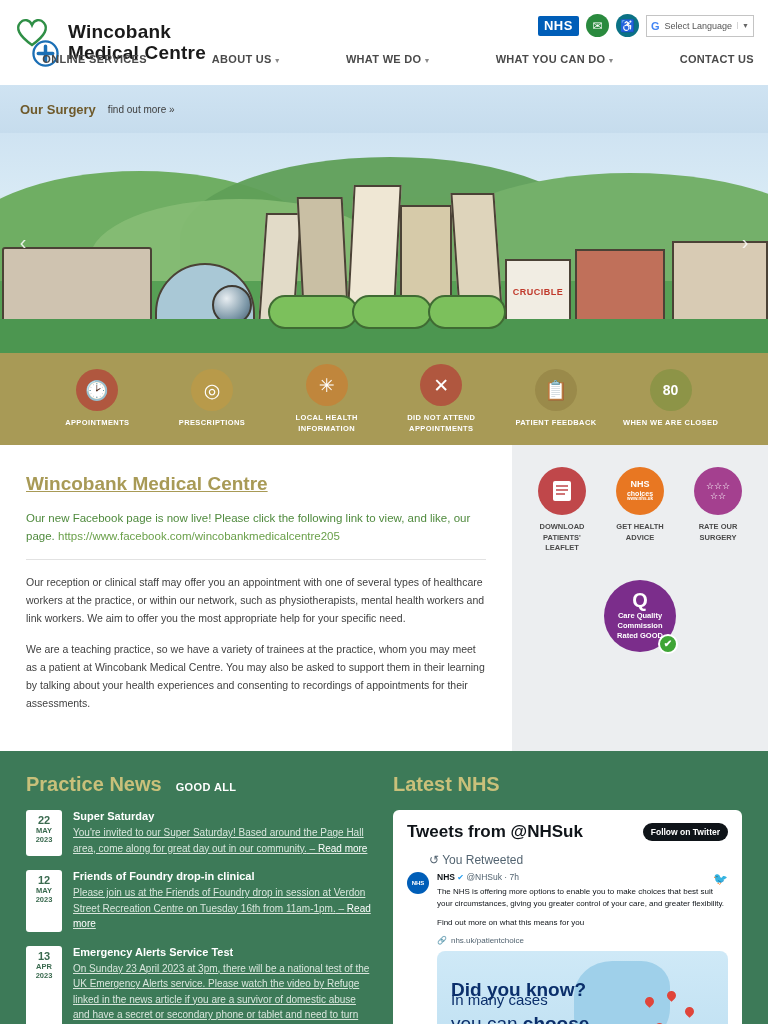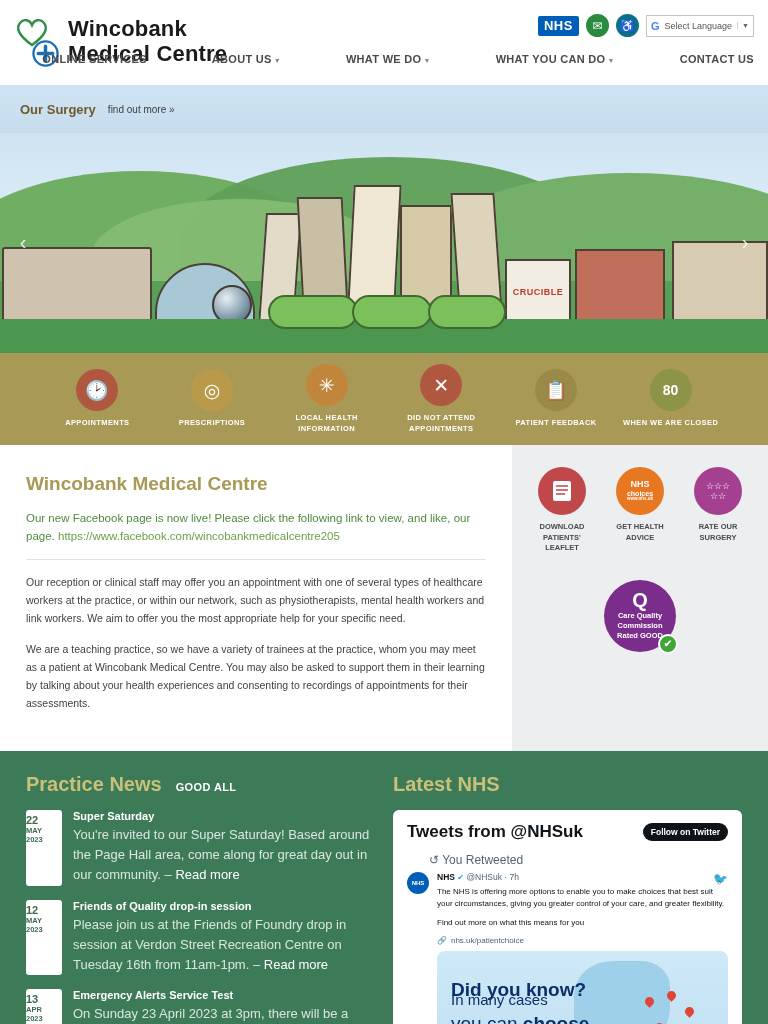--- a/index.html
+++ b/index.html
@@ -17,21 +17,21 @@
   .header {
     height: 85px;
     background: #ffffff;
     position: relative;
     padding: 0 14px;
   }
   .logo-wrap { position: absolute; left: 14px; top: 16px; display: flex; align-items: center; gap: 8px; }
   .logo-mark { width: 46px; height: 52px; position: relative; }
   .heart-icon { position: absolute; left: 0; top: 0; }
   .cross-icon { position: absolute; left: 18px; top: 24px; }
-  .logo-text { font-size: 22px; font-weight: bold; color: #1a1a1a; line-height: 1.12; letter-spacing: .2px; }
+  .logo-text { font-size: 19px; font-weight: bold; color: #1a1a1a; line-height: 1.12; letter-spacing: .2px; }
 
   .util-row { position: absolute; right: 14px; top: 14px; display: flex; align-items: center; gap: 7px; }
   .nhs-badge {
     background: #005eb8; color: #fff; font-weight: bold; font-size: 13px;
     padding: 2px 6px 3px; border-radius: 2px; letter-spacing: .5px;
   }
   .circ-btn {
     width: 23px; height: 23px; border-radius: 50%;
     display: flex; align-items: center; justify-content: center;
     color: #fff; font-size: 12px;
@@ -110,21 +110,21 @@
   .ql-ico {
     width: 42px; height: 42px; border-radius: 50%; margin: 0 auto 7px;
     display: flex; align-items: center; justify-content: center;
     color: #fff; font-size: 19px;
   }
   .ql-label { font-size: 7.5px; color: #ffffff; font-weight: bold; letter-spacing: .4px; line-height: 1.35; text-transform: uppercase; }
 
   
   .content { display: flex; background: #fff; }
   .main-col { width: 512px; padding: 28px 26px 26px; }
-  .main-title { color: #a89a56; font-size: 19px; font-weight: bold; margin-bottom: 14px; }
+  .main-title { color: #a89a56; font-size: 19px; font-weight: bold; margin-bottom: 14px; text-decoration: underline; }
   .fb-note { color: #4f8a3d; font-size: 11.5px; line-height: 1.6; border-bottom: 1px solid #e2e2e2; padding-bottom: 13px; margin-bottom: 13px; }
   .fb-note .url { color: #6aa04a; }
   .para { font-size: 10.5px; line-height: 1.72; color: #3f3f3f; margin-bottom: 13px; }
 
   .side-col { width: 256px; background: #eceef0; padding: 22px 14px; }
   .side-row { display: flex; justify-content: space-around; gap: 6px; }
   .side-item { width: 72px; text-align: center; }
   .side-ico {
     width: 48px; height: 48px; border-radius: 50%; margin: 0 auto 7px;
     display: flex; align-items: center; justify-content: center; color: #fff;
@@ -149,27 +149,27 @@
     background: #3d7a58; padding: 22px 26px 0; display: flex; gap: 22px;
     height: 325px;
   }
   .news-left { width: 345px; }
   .news-head { display: flex; align-items: baseline; gap: 14px; margin-bottom: 14px; }
   .news-title { color: #c9c07a; font-size: 20px; font-weight: bold; }
   .view-all { color: #ffffff; font-size: 11px; font-weight: bold; letter-spacing: .4px; }
   .news-item { display: flex; gap: 11px; margin-bottom: 14px; }
   .date-box {
     width: 36px; min-width: 36px; background: #ffffff; border-radius: 3px;
-    text-align: left; padding: 4px 0 5px; color: #3a6a4f;
+    text-align: center; padding: 4px 0 5px; color: #3a6a4f;
   }
   .date-box .d { font-size: 11px; font-weight: bold; line-height: 1.1; }
   .date-box .m { font-size: 7.5px; font-weight: bold; text-transform: uppercase; }
   .date-box .y { font-size: 7.5px; font-weight: bold; }
   .news-body .nt { color: #ffffff; font-size: 11px; font-weight: bold; margin-bottom: 3px; }
-  .news-body .nd { color: #d9e6dd; font-size: 13px; line-height: 1.55; }
+  .news-body .nd { color: #d9e6dd; font-size: 10px; line-height: 1.55; text-decoration: underline; }
   .read-more { color: #ffffff; }
 
   .news-right { flex: 1; }
   .nhs-title { color: #c9c07a; font-size: 20px; font-weight: bold; margin-bottom: 14px; }
   .tweetbox { background: #fff; border-radius: 6px; padding: 12px 14px; height: 248px; overflow: hidden; }
   .tw-head { display: flex; align-items: center; justify-content: space-between; margin-bottom: 11px; }
   .tw-title { font-size: 17px; font-weight: bold; color: #0f1419; }
   .tw-follow { background: #0f1419; color: #fff; font-size: 8.5px; font-weight: bold; padding: 4px 8px; border-radius: 12px; }
   .tw-retweet { font-size: 12px; color: #536471; margin-bottom: 5px; padding-left: 22px; }
   .tw-row { display: flex; gap: 8px; }
@@ -367,21 +367,21 @@
         </div>
       </div>
 
       <div class="news-item">
         <div class="date-box">
           <div class="d">12</div>
           <div class="m">MAY</div>
           <div class="y">2023</div>
         </div>
         <div class="news-body">
-          <div class="nt">Friends of Quality drop-in session</div>
+          <div class="nt">Friends of Foundry drop-in clinical</div>
           <div class="nd"><span>Please join us at the Friends of Foundry drop in session at Verdon Street Recreation Centre on Tuesday 16th from 11am-1pm.</span> – <span class="read-more">Read more</span></div>
         </div>
       </div>
 
       <div class="news-item">
         <div class="date-box">
           <div class="d">13</div>
           <div class="m">APR</div>
           <div class="y">2023</div>
         </div>

